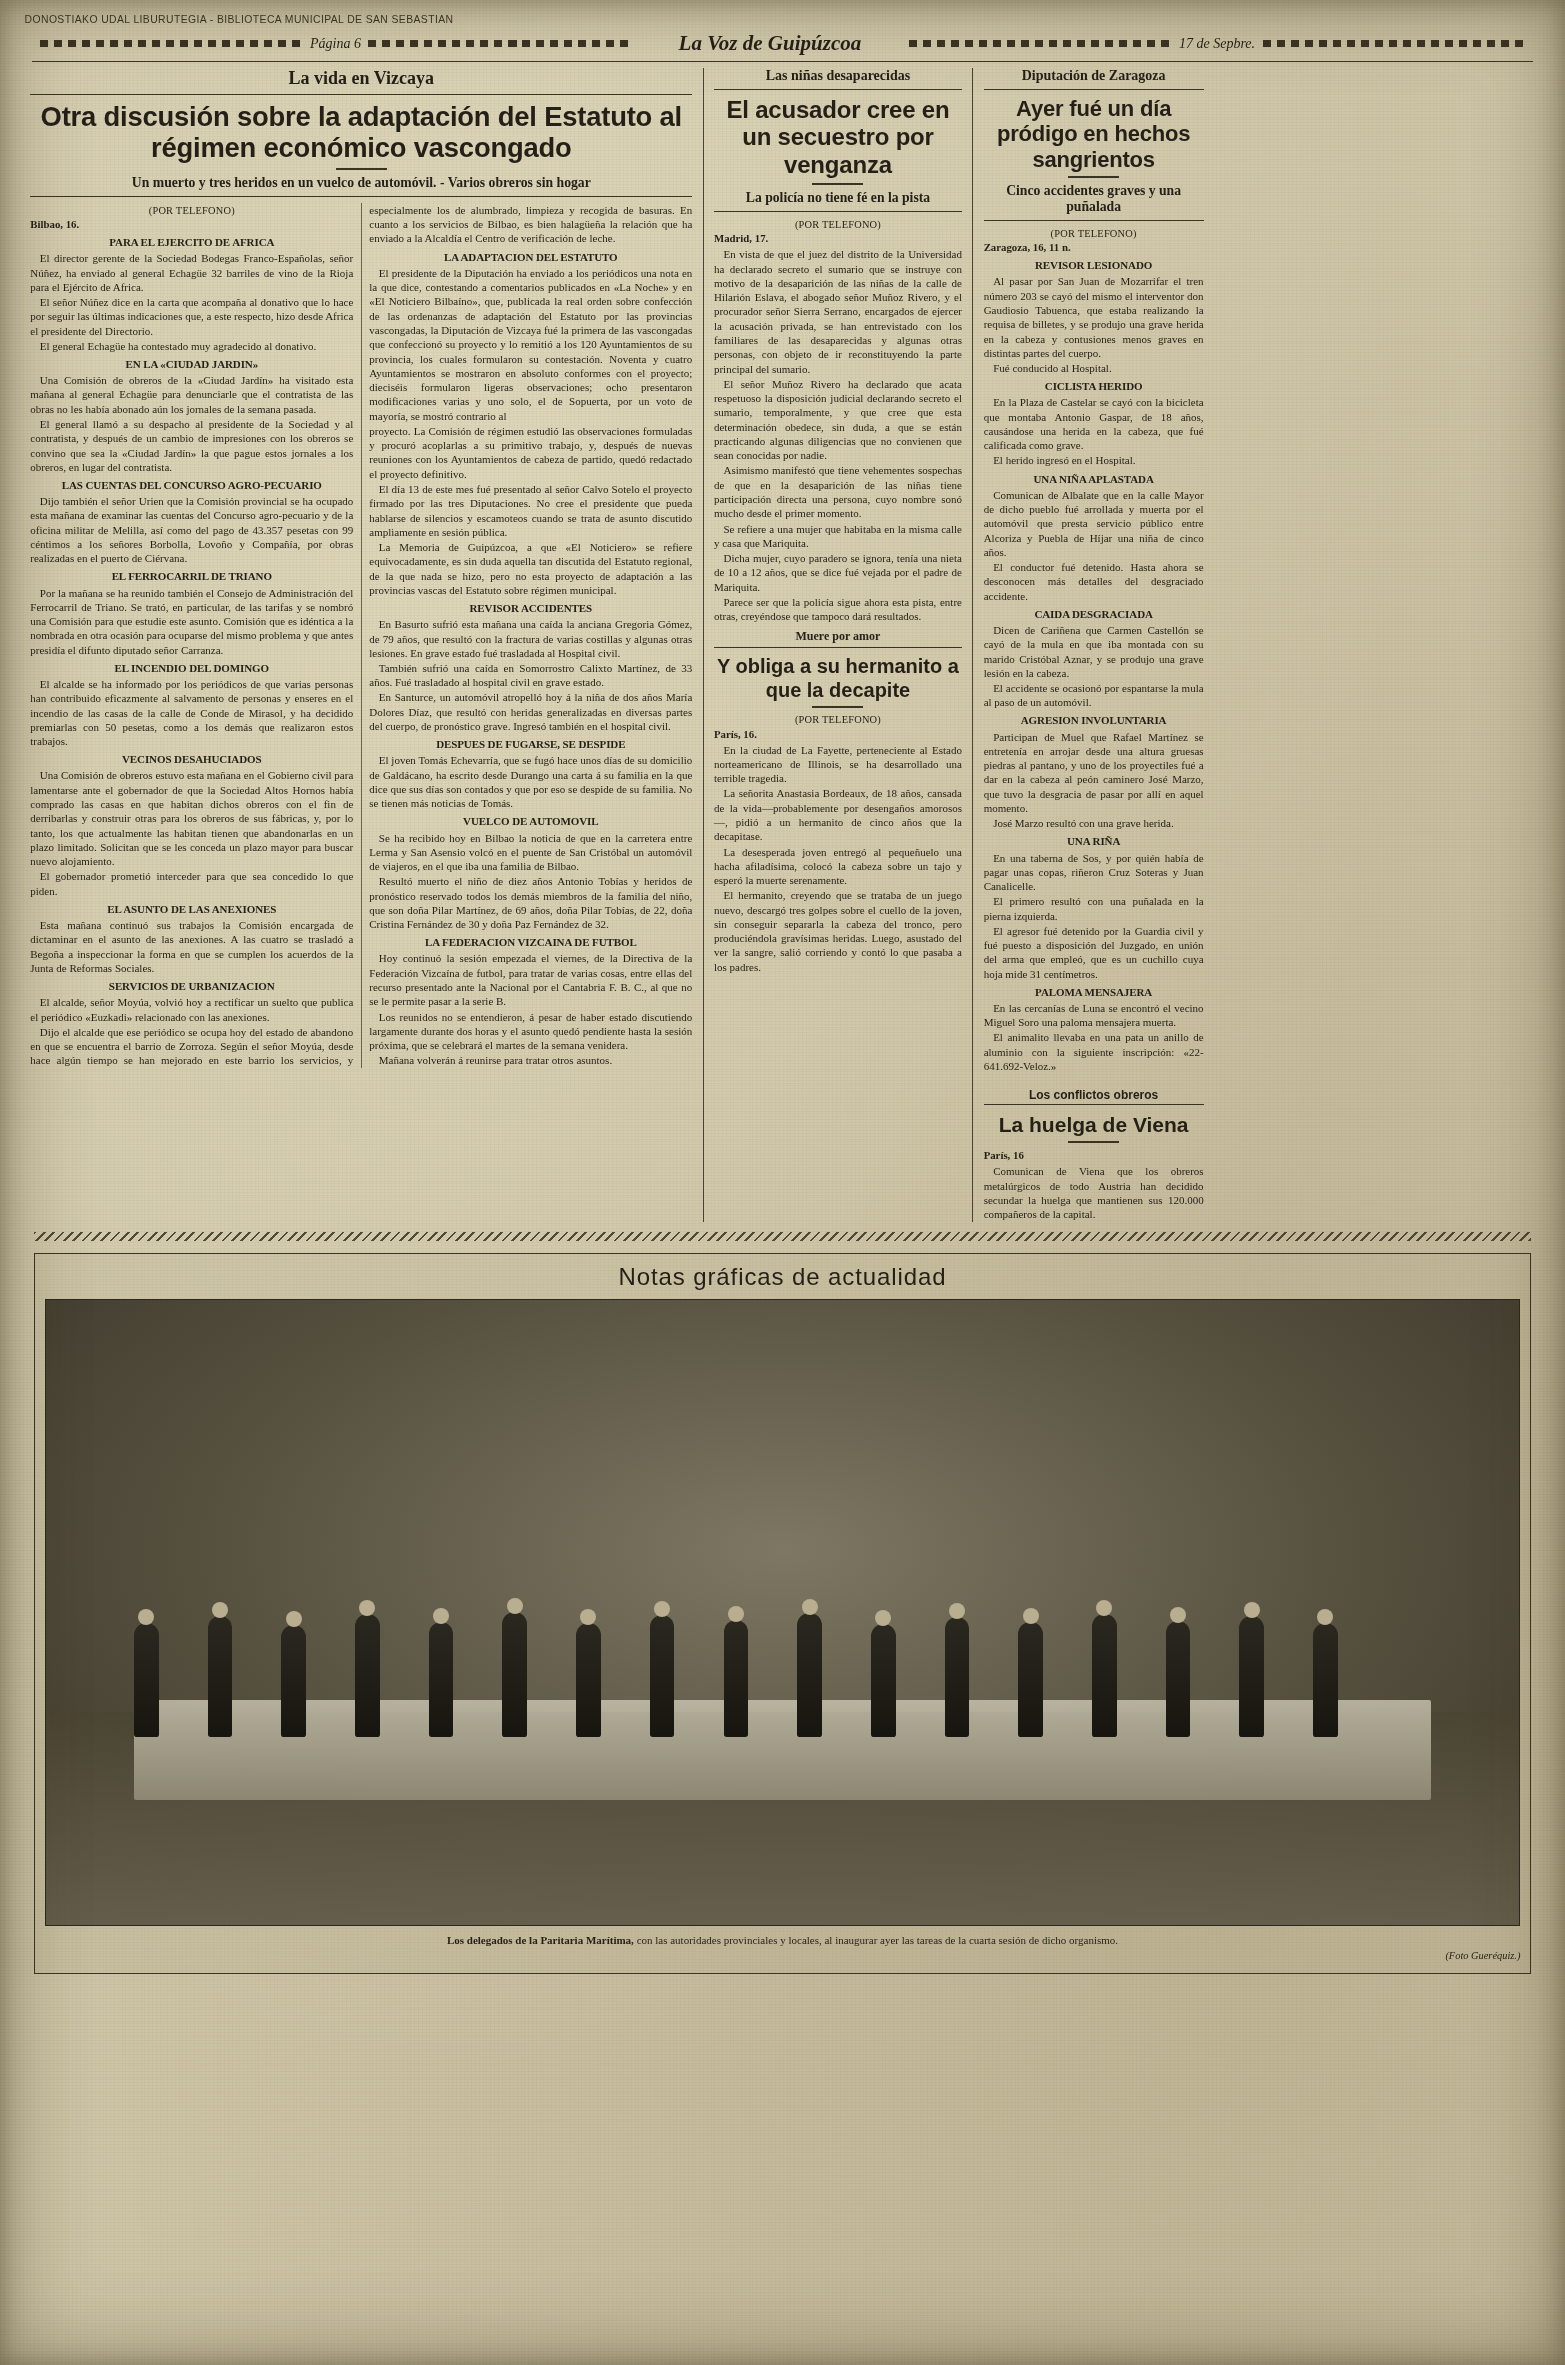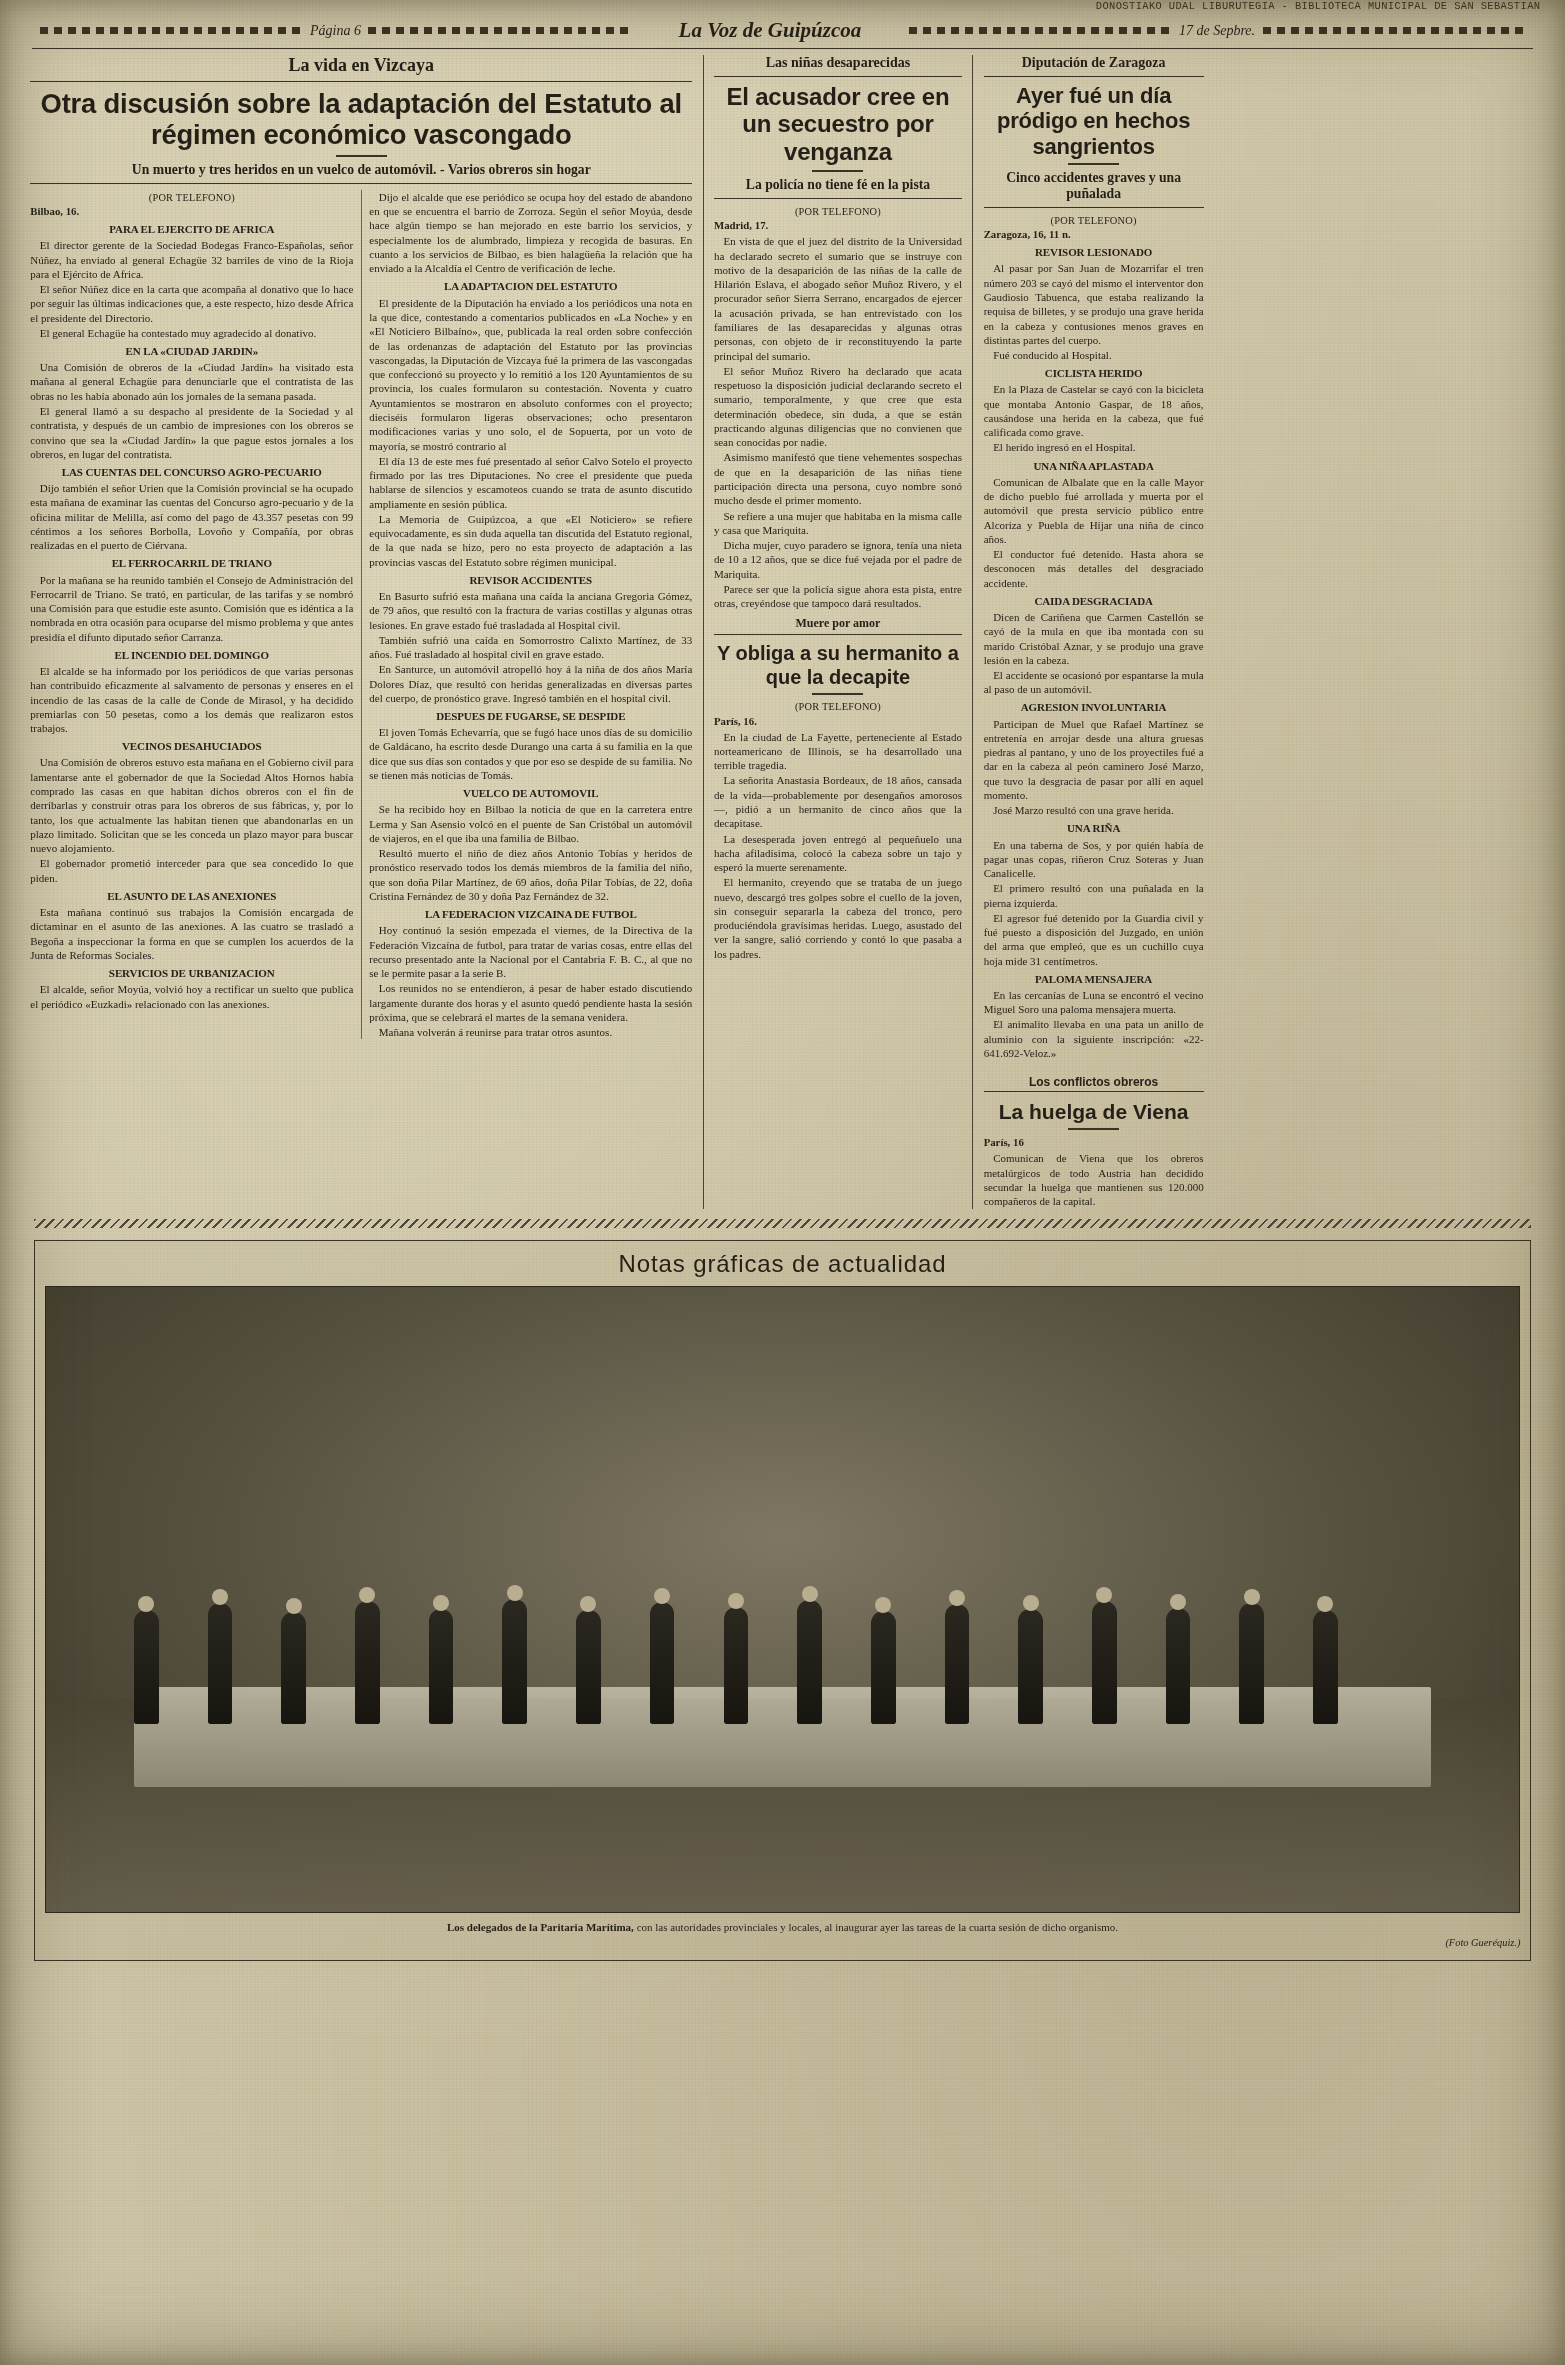--- a/index.html
+++ b/index.html
@@ -22,26 +22,26 @@
   }
   .grain{
     position:absolute;inset:0;
     pointer-events:none;
     background-image:
       repeating-linear-gradient(0deg, rgba(90,75,45,0.05) 0 0.9px, rgba(0,0,0,0) 0.9px 2.8px),
       repeating-linear-gradient(90deg, rgba(90,75,45,0.04) 0 0.9px, rgba(0,0,0,0) 0.9px 3.8px);
     opacity:.8;
   }
   .libtag{
-    text-align:right;
-    font-family:Liberation Mono, monospace;
+    text-align:left;
+    font-family:Liberation Sans, sans-serif;
     font-size:10.4px;
     letter-spacing:0.4px;
     color:#3b3527;
-    padding-top:0;
+    padding-top:14px;
     padding-bottom:2.8px;
   }
   
   .masthead{
     position:relative;
     height:28px;
     margin:1.9px 7.6px 0 7.6px;
     display:flex;align-items:center;
   }
   .mast-left,.mast-right{
@@ -276,20 +276,21 @@
         <p class="subtitle">EL ASUNTO DE LAS ANEXIONES</p>
         <p>Esta mañana continuó sus trabajos la Comisión encargada de dictaminar en el asunto de las anexiones. A las cuatro se trasladó a Begoña a inspeccionar la forma en que se cumplen los acuerdos de la Junta de Reformas Sociales.</p>
 
         <p class="subtitle">SERVICIOS DE URBANIZACION</p>
         <p>El alcalde, señor Moyúa, volvió hoy a rectificar un suelto que publica el periódico «Euzkadi» relacionado con las anexiones.</p>
         <p>Dijo el alcalde que ese periódico se ocupa hoy del estado de abandono en que se encuentra el barrio de Zorroza. Según el señor Moyúa, desde hace algún tiempo se han mejorado en este barrio los servicios, y especialmente los de alumbrado, limpieza y recogida de basuras. En cuanto a los servicios de Bilbao, es bien halagüeña la relación que ha enviado a la Alcaldía el Centro de verificación de leche.</p>
 
         <p class="subtitle">LA ADAPTACION DEL ESTATUTO</p>
         <p>El presidente de la Diputación ha enviado a los periódicos una nota en la que dice, contestando a comentarios publicados en «La Noche» y en «El Noticiero Bilbaíno», que, publicada la real orden sobre confección de las ordenanzas de adaptación del Estatuto por las provincias vascongadas, la Diputación de Vizcaya fué la primera de las vascongadas que confeccionó su proyecto y lo remitió a los 120 Ayuntamientos de su provincia, los cuales formularon su contestación. Noventa y cuatro Ayuntamientos se mostraron en absoluto conformes con el proyecto; dieciséis formularon ligeras observaciones; ocho presentaron modificaciones varias y uno solo, el de Sopuerta, por un voto de mayoría, se mostró contrario al</p>
 
+        <p class="noind">proyecto. La Comisión de régimen estudió las observaciones formuladas y procuró acoplarlas a su primitivo trabajo, y, después de nuevas reuniones con los Ayuntamientos de cabeza de partido, quedó redactado el proyecto definitivo.</p>
         <p>El día 13 de este mes fué presentado al señor Calvo Sotelo el proyecto firmado por las tres Diputaciones. No cree el presidente que pueda hablarse de silencios y escamoteos cuando se trata de asunto discutido ampliamente en sesión pública.</p>
         <p>La Memoria de Guipúzcoa, a que «El Noticiero» se refiere equivocadamente, es sin duda aquella tan discutida del Estatuto regional, de la que nada se hizo, pero no esta proyecto de adaptación a las provincias vascas del Estatuto sobre régimen municipal.</p>
 
         <p class="subtitle">REVISOR ACCIDENTES</p>
         <p>En Basurto sufrió esta mañana una caída la anciana Gregoria Gómez, de 79 años, que resultó con la fractura de varias costillas y algunas otras lesiones. En grave estado fué trasladada al Hospital civil.</p>
         <p>También sufrió una caída en Somorrostro Calixto Martínez, de 33 años. Fué trasladado al hospital civil en grave estado.</p>
         <p>En Santurce, un automóvil atropelló hoy á la niña de dos años María Dolores Díaz, que resultó con heridas generalizadas en diversas partes del cuerpo, de pronóstico grave. Ingresó también en el hospital civil.</p>
 
         <p class="subtitle">DESPUES DE FUGARSE, SE DESPIDE</p>
         <p>El joven Tomás Echevarría, que se fugó hace unos días de su domicilio de Galdácano, ha escrito desde Durango una carta á su familia en la que dice que sus días son contados y que por eso se despide de su familia. No se tienen más noticias de Tomás.</p>

